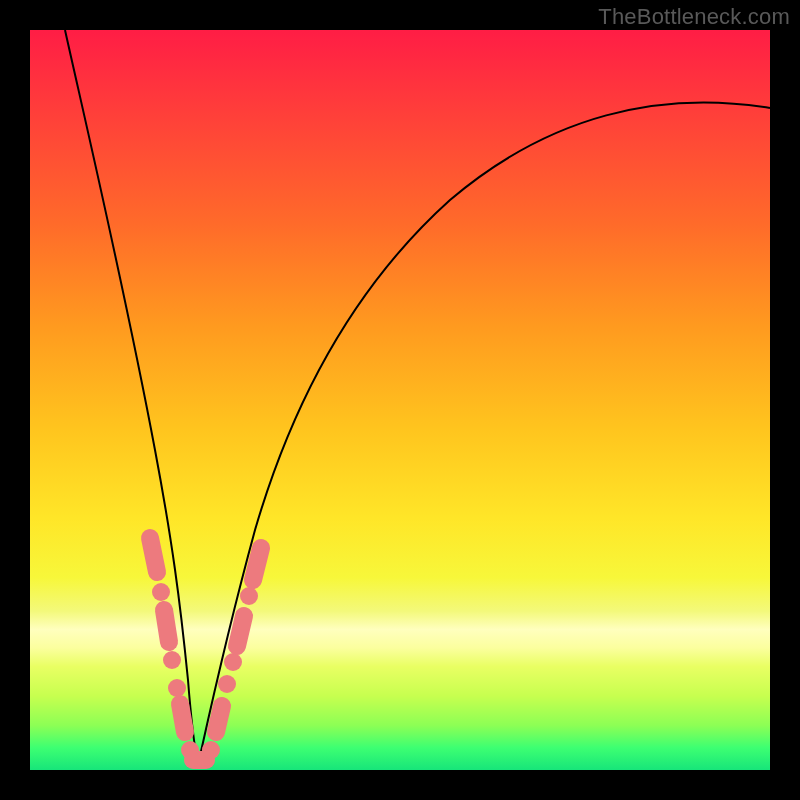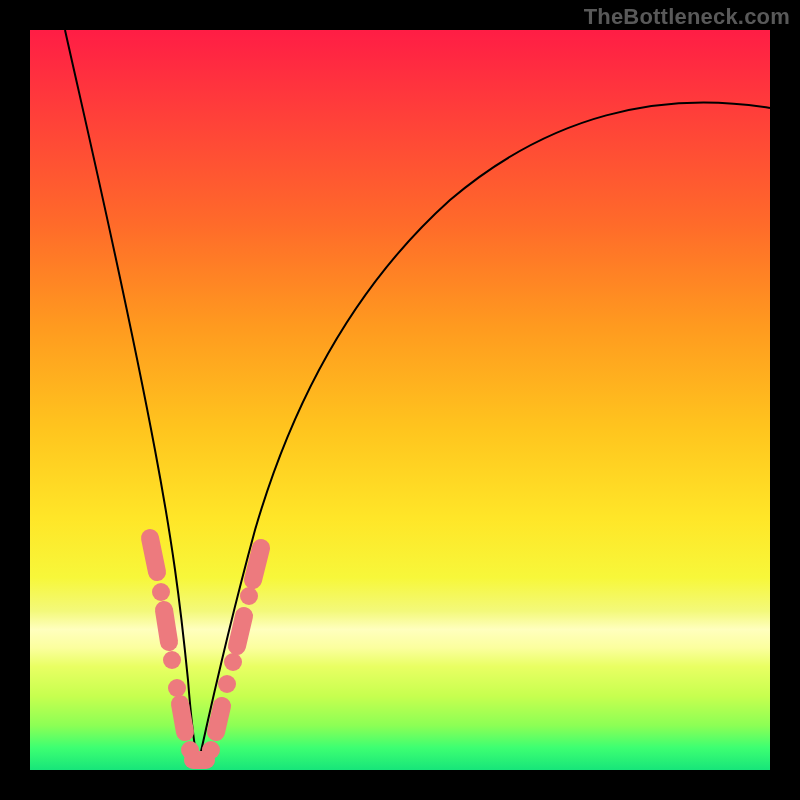--- a/index.html
+++ b/index.html
@@ -41,21 +41,21 @@
       #3dff72 97%,
       #17e57a 100%
     );
   }
   .watermark {
     position: absolute;
     top: 4px;
     right: 10px;
     color: #595959;
     font-size: 22px;
-    font-weight: 700;
+    font-weight: 400;
     letter-spacing: 0.2px;
     user-select: none;
   }
   svg.curves {
     position: absolute;
     left: 0;
     top: 0;
     width: 740px;
     height: 740px;
     overflow: visible;

